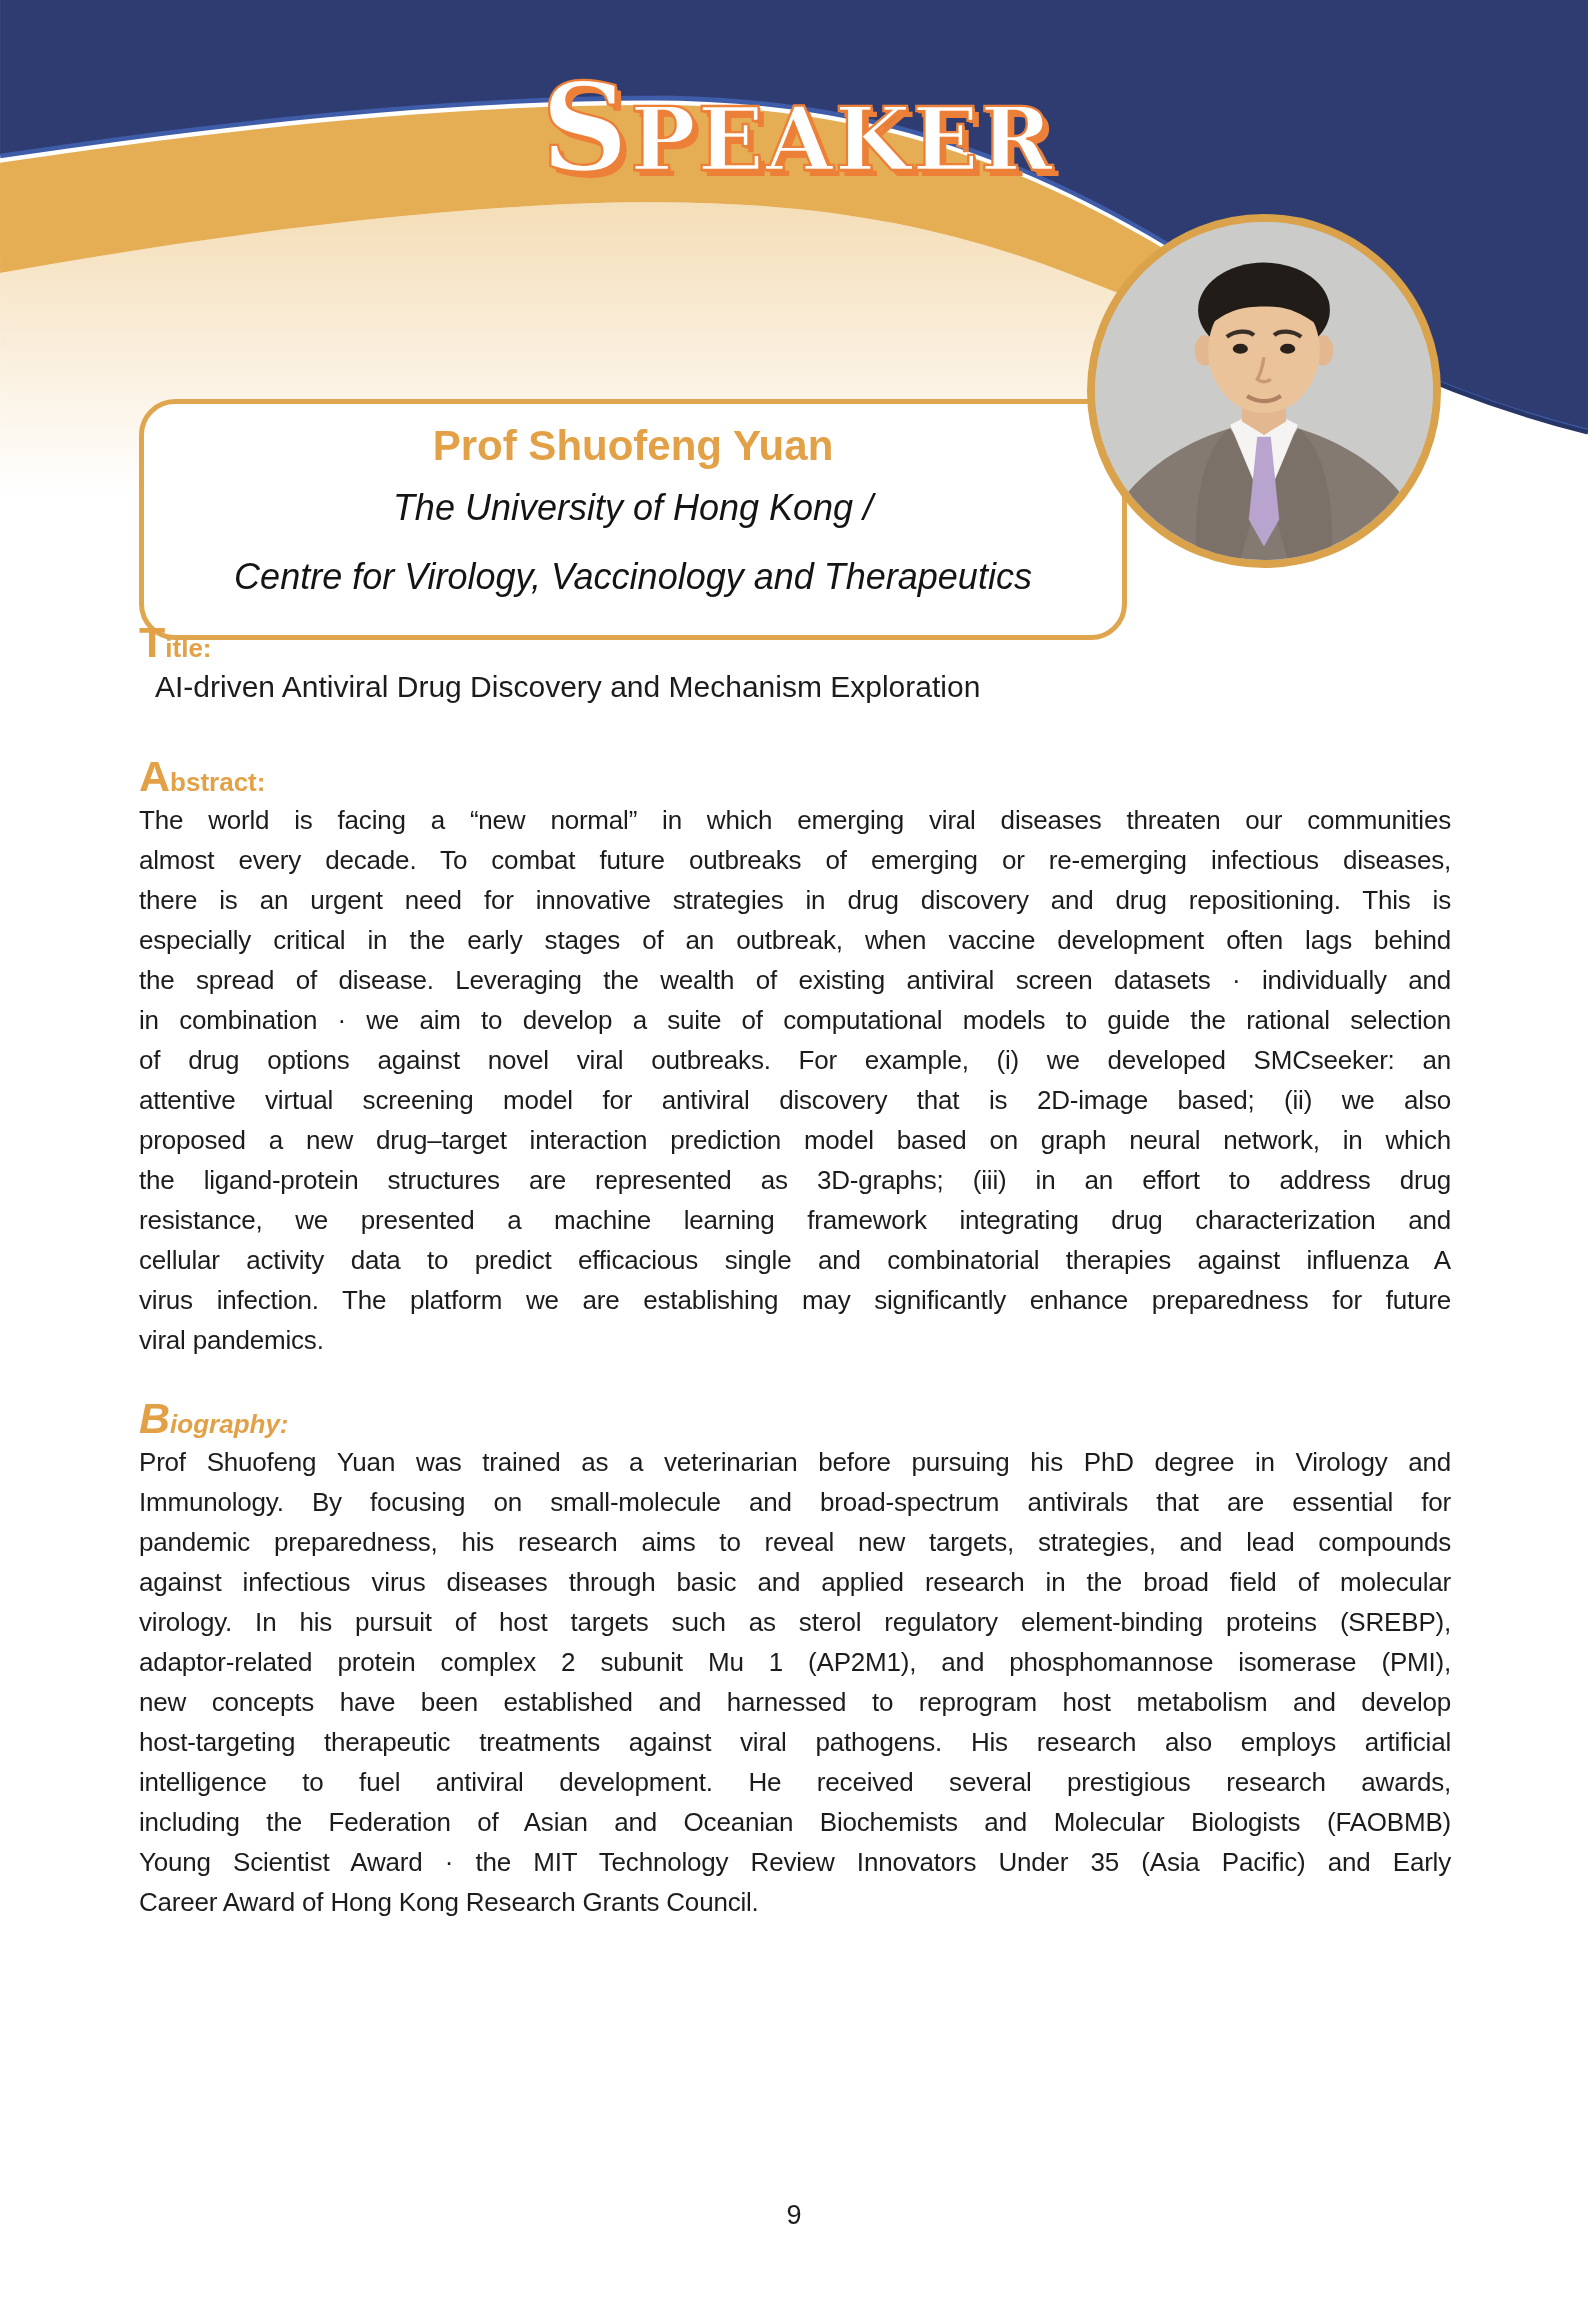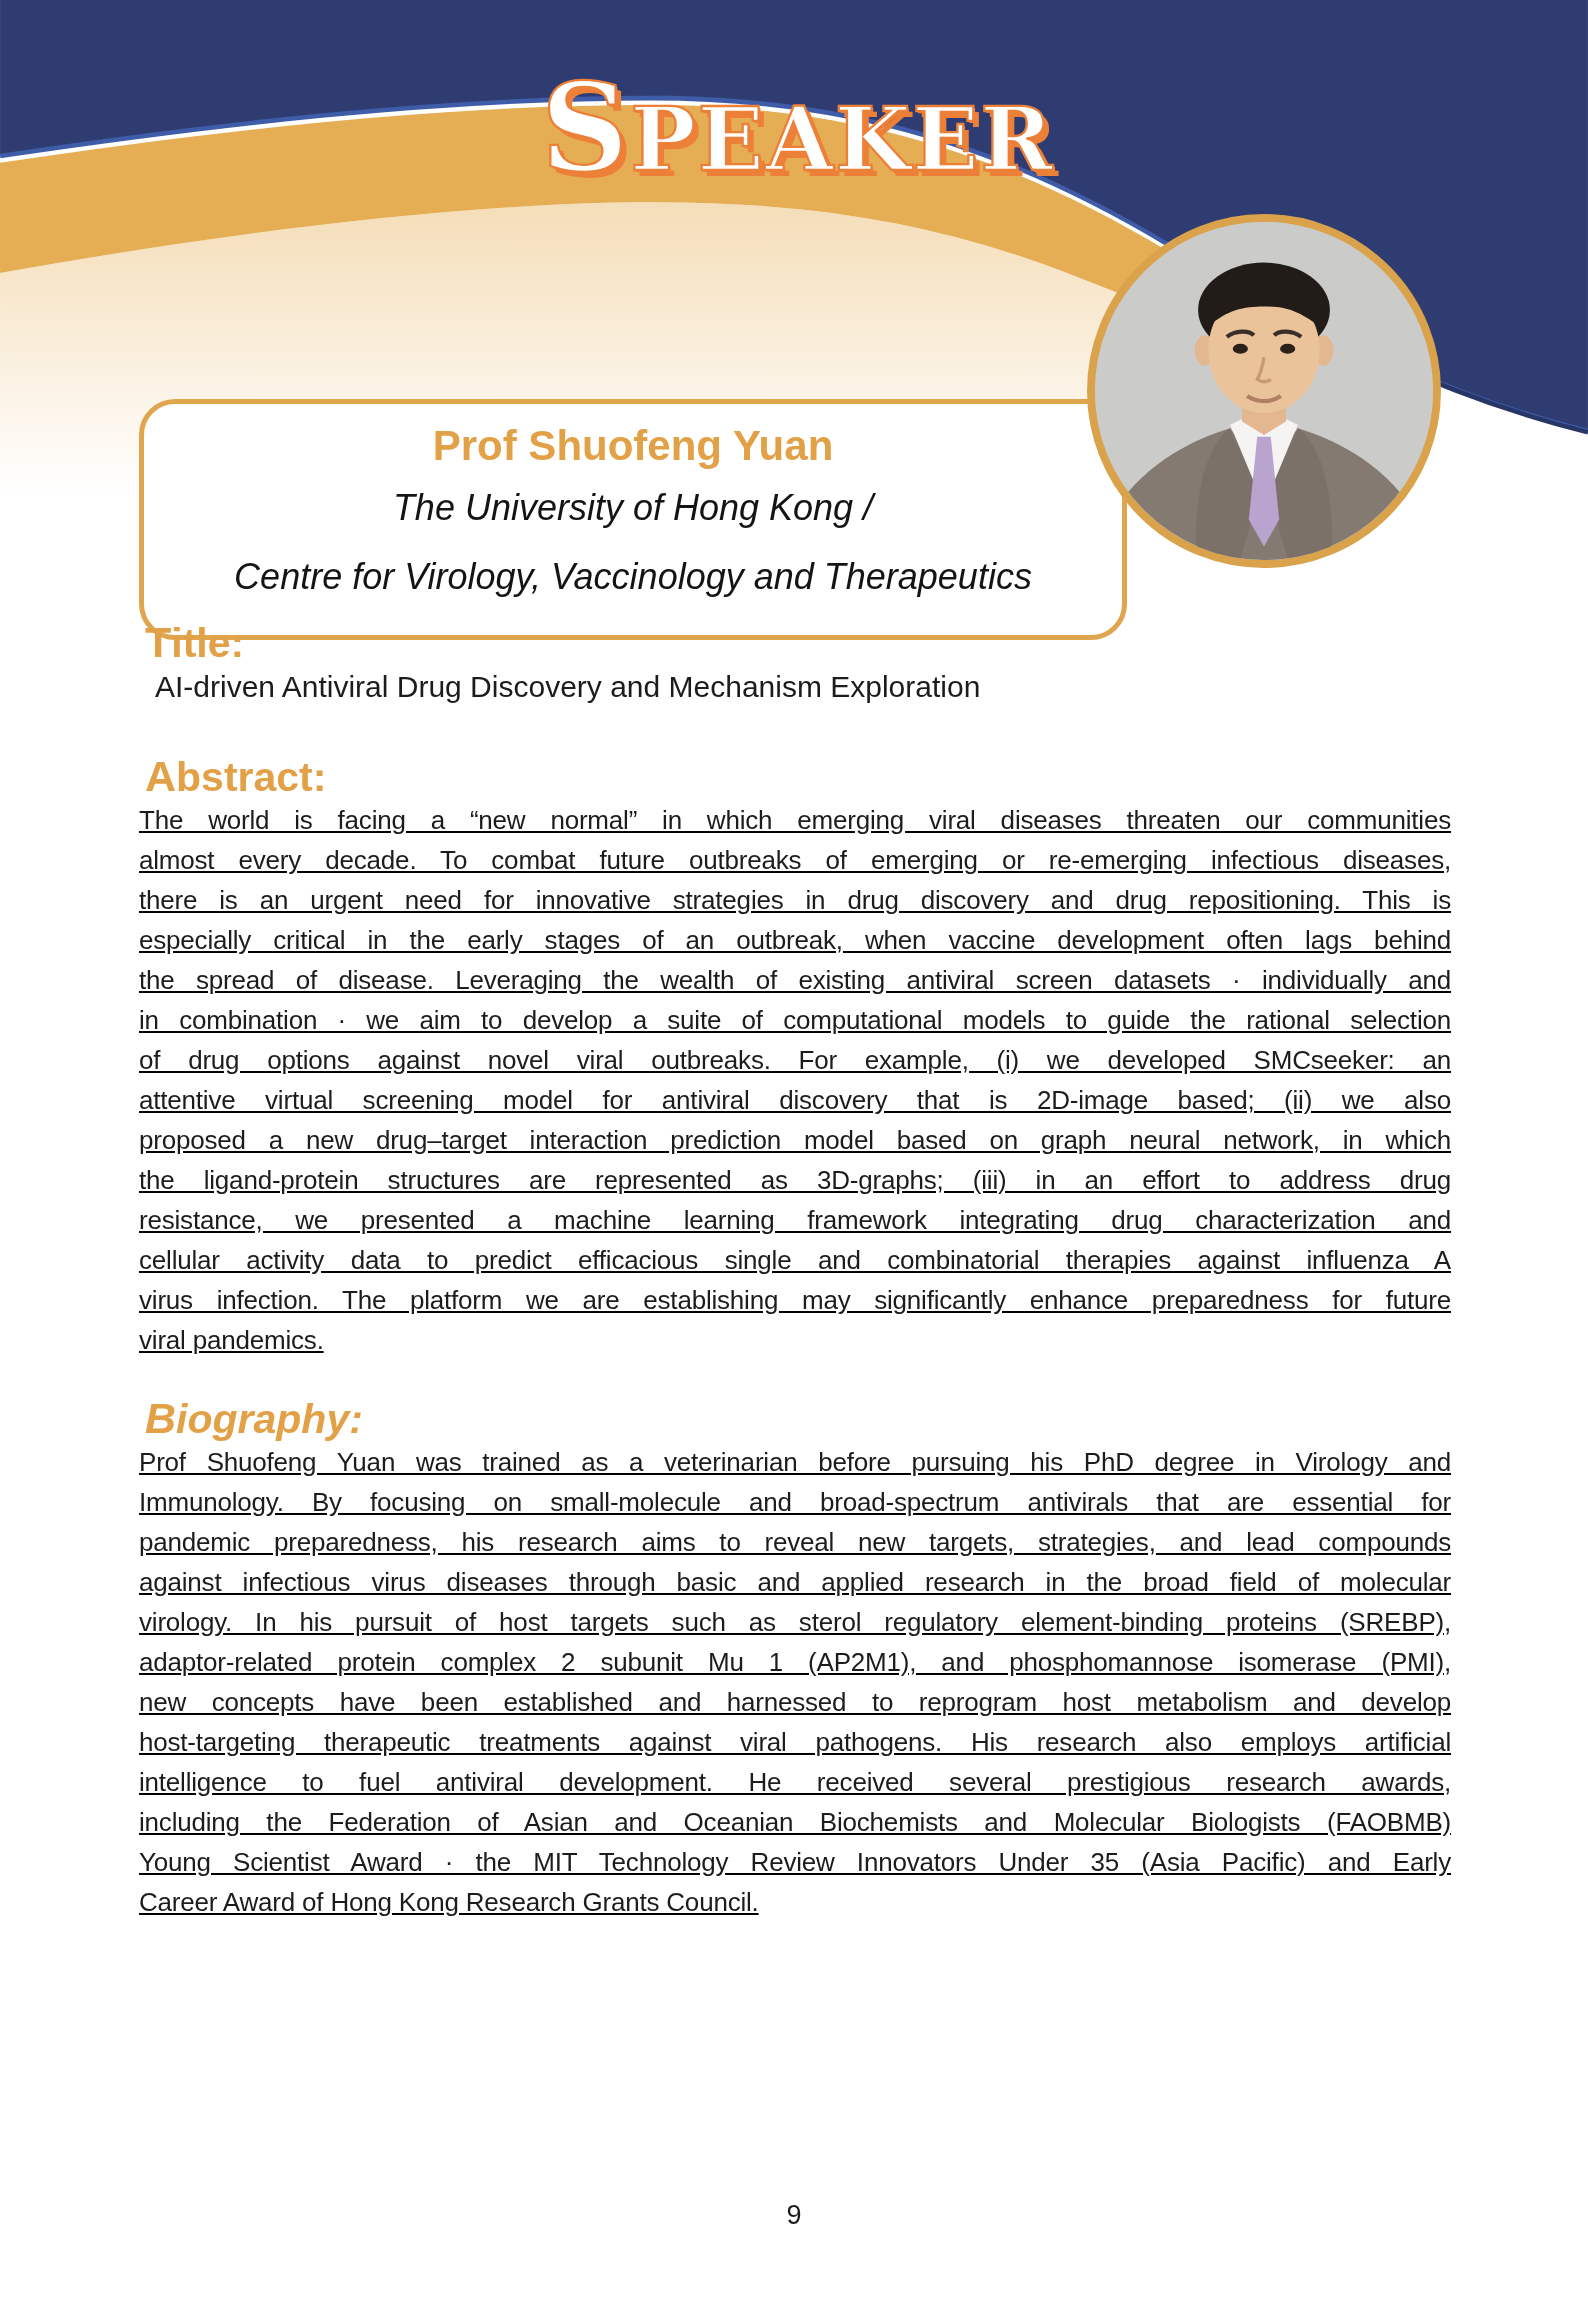--- a/index.html
+++ b/index.html
@@ -49,30 +49,30 @@
   #portrait{
     position:absolute;left:1087px;top:214px;z-index:4;
     width:338px;height:338px;
     border:8.1px solid #D9A24B;
     border-radius:50%;
     overflow:hidden;
     background:#CBCBC9;
   }
   
   .section-heading{
-    position:absolute;left:145px;z-index:2;
+    position:absolute;left:139px;z-index:2;
     font-weight:bold;color:#E2A146;
-    font-size:41px;line-height:47px;
+    font-size:26px;line-height:47px;
   }
   .section-heading::first-letter{font-size:43px;}
   #title-text{
     position:absolute;left:155px;top:666px;width:1312px;z-index:2;
     font-size:30px;line-height:42px;color:#1C1C1C;
   }
-  .para{position:absolute;left:139px;width:1312px;z-index:2;text-decoration:underline;}
+  .para{position:absolute;left:139px;width:1312px;z-index:2;}
   .body-line{
     font-size:26px;line-height:40px;color:#1C1C1C;
     letter-spacing:-0.2px;
     text-align:justify;
     text-align-last:justify;
   }
   .body-line.last{text-align-last:left;}
   
   #page-number{
     position:absolute;left:0;top:2200px;width:1588px;z-index:2;

